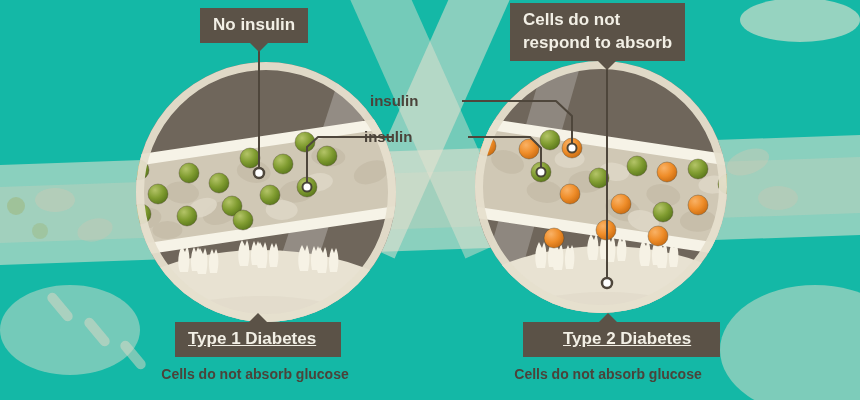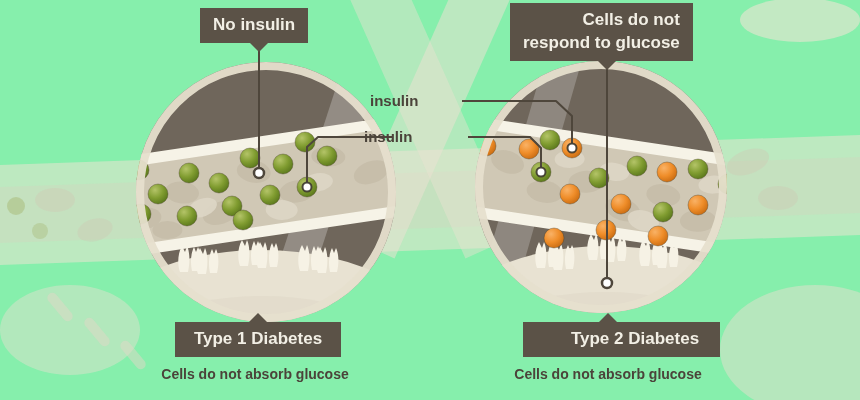--- a/index.html
+++ b/index.html
@@ -1,18 +1,18 @@
 <!DOCTYPE html>
 <html><head>
 <meta charset="utf-8">
 <style>
   html,body{margin:0;padding:0;background:#f4efe2;}
   .stage{
     position:relative;width:860px;height:400px;overflow:hidden;
-    background:#86efac;
+    background:#14b8a6;
     font-family:"Liberation Sans",sans-serif;
   }
   svg{position:absolute;left:0;top:0;}
   .callout{
     position:absolute;background:#5b5247;color:#f2efe5;
     font-weight:bold;font-size:17px;line-height:1.35;
     padding:6px 13px;white-space:nowrap;
   }
   .tail-down{
     position:absolute;bottom:-9px;width:0;height:0;
@@ -25,21 +25,21 @@
     border-bottom:9px solid #5b5247;
   }
   .caption{
     position:absolute;color:#4b433a;font-weight:bold;font-size:14px;
     text-align:center;
   }
   .mini-label{
     position:absolute;color:#4b433a;font-weight:bold;font-size:15px;
     text-align:left;
   }
-  .center{text-align:center;}
+  .center{text-decoration:underline;}
 </style>
 </head>
 <body>
 
 <div class="stage">
 
   <svg width="860" height="400" viewBox="0 0 860 400">
     <defs>
       <radialGradient id="gGreen" cx="35%" cy="30%" r="75%">
         <stop offset="0%" stop-color="#b4c468"></stop>
@@ -203,23 +203,23 @@
         <circle cx="541" cy="172" r="4.5" fill="#ffffff" stroke="rgba(60,55,45,0.9)" stroke-width="2"></circle>
         <circle cx="572" cy="148" r="4.5" fill="#ffffff" stroke="rgba(60,55,45,0.9)" stroke-width="2"></circle>
       </g>
   </svg>
 
   <div class="callout" style="left:200px;top:8px;">
     <span>No insulin</span>
     <div class="tail-down" style="left:50px;"></div>
   </div>
 
-  <div class="callout" style="left:510px;top:3px;text-align:right;">
+  <div class="callout" style="left:510px;top:3px;">
     <div>Cells do not</div>
-    <div>respond to glucose</div>
+    <div>respond to absorb</div>
     <div class="tail-down" style="left:88px;"></div>
   </div>
 
   <div class="mini-label" style="left:370px;top:92px;width:88px;">insulin</div>
 
   <div class="mini-label" style="left:364px;top:128px;width:96px;">insulin</div>
 
   <div class="callout center" style="left:175px;top:322px;width:140px;">
     <span>Type 1 Diabetes</span>
     <div class="tail-up" style="left:74px;"></div>

